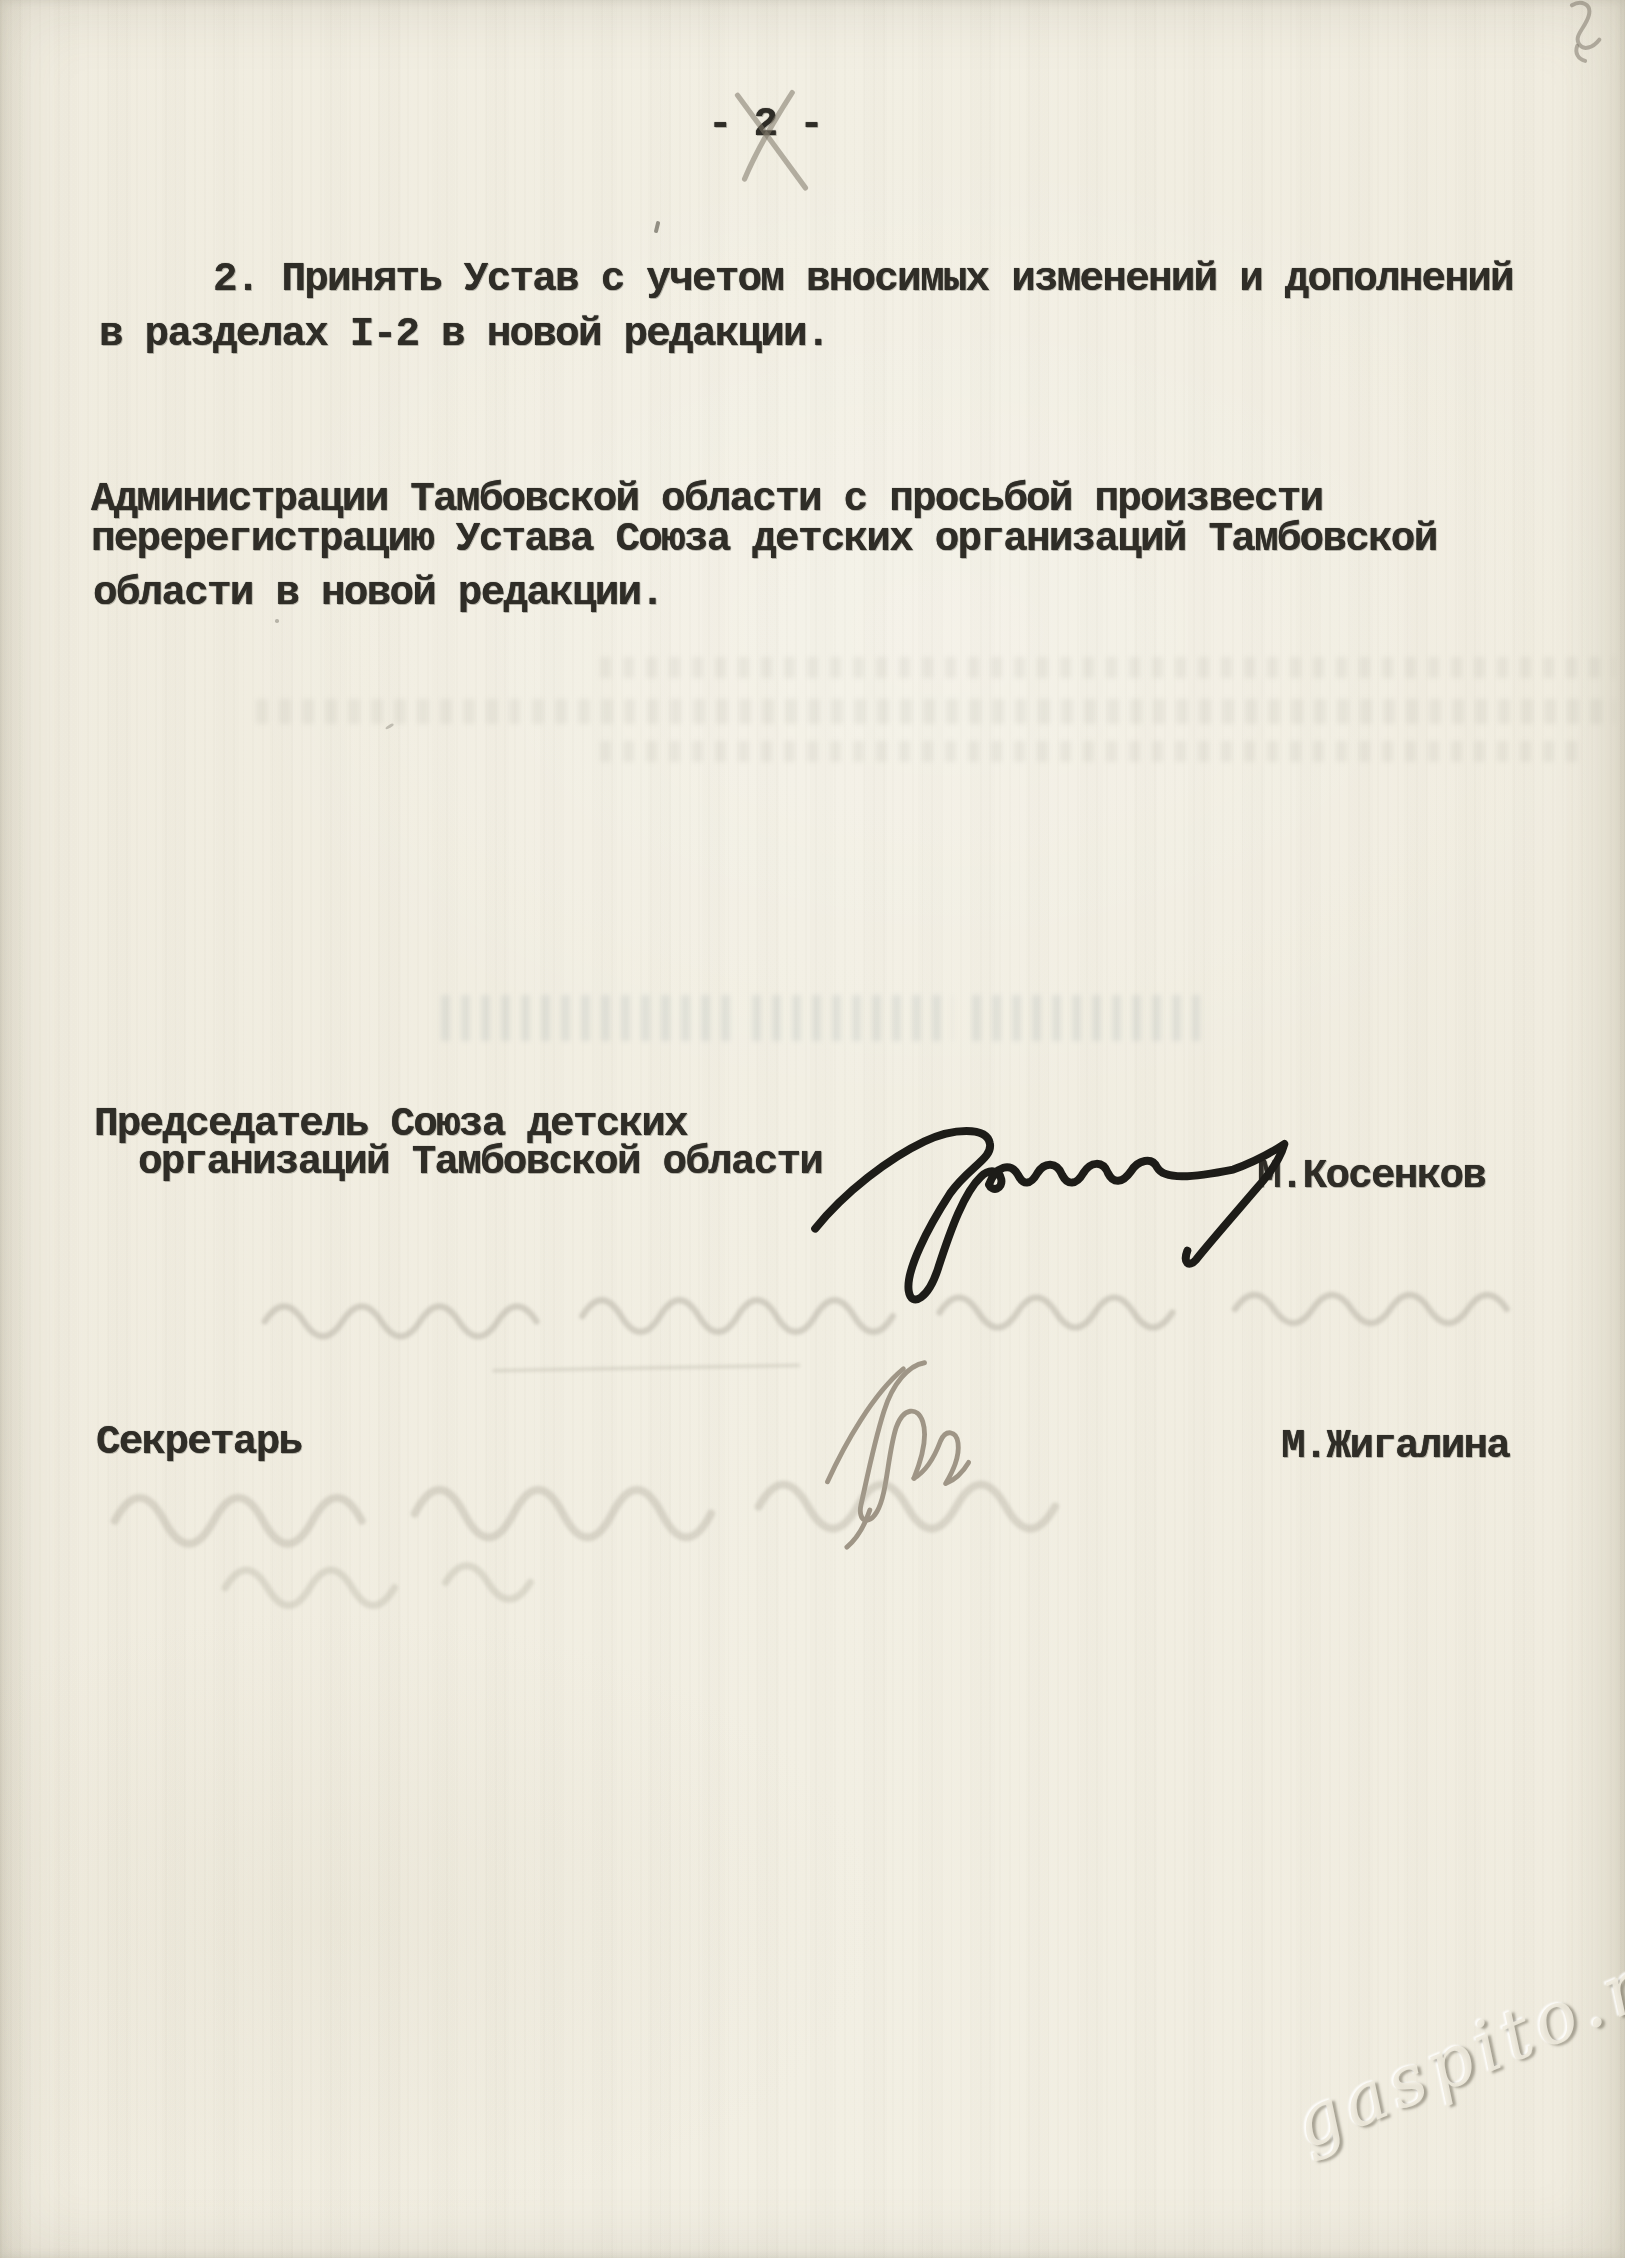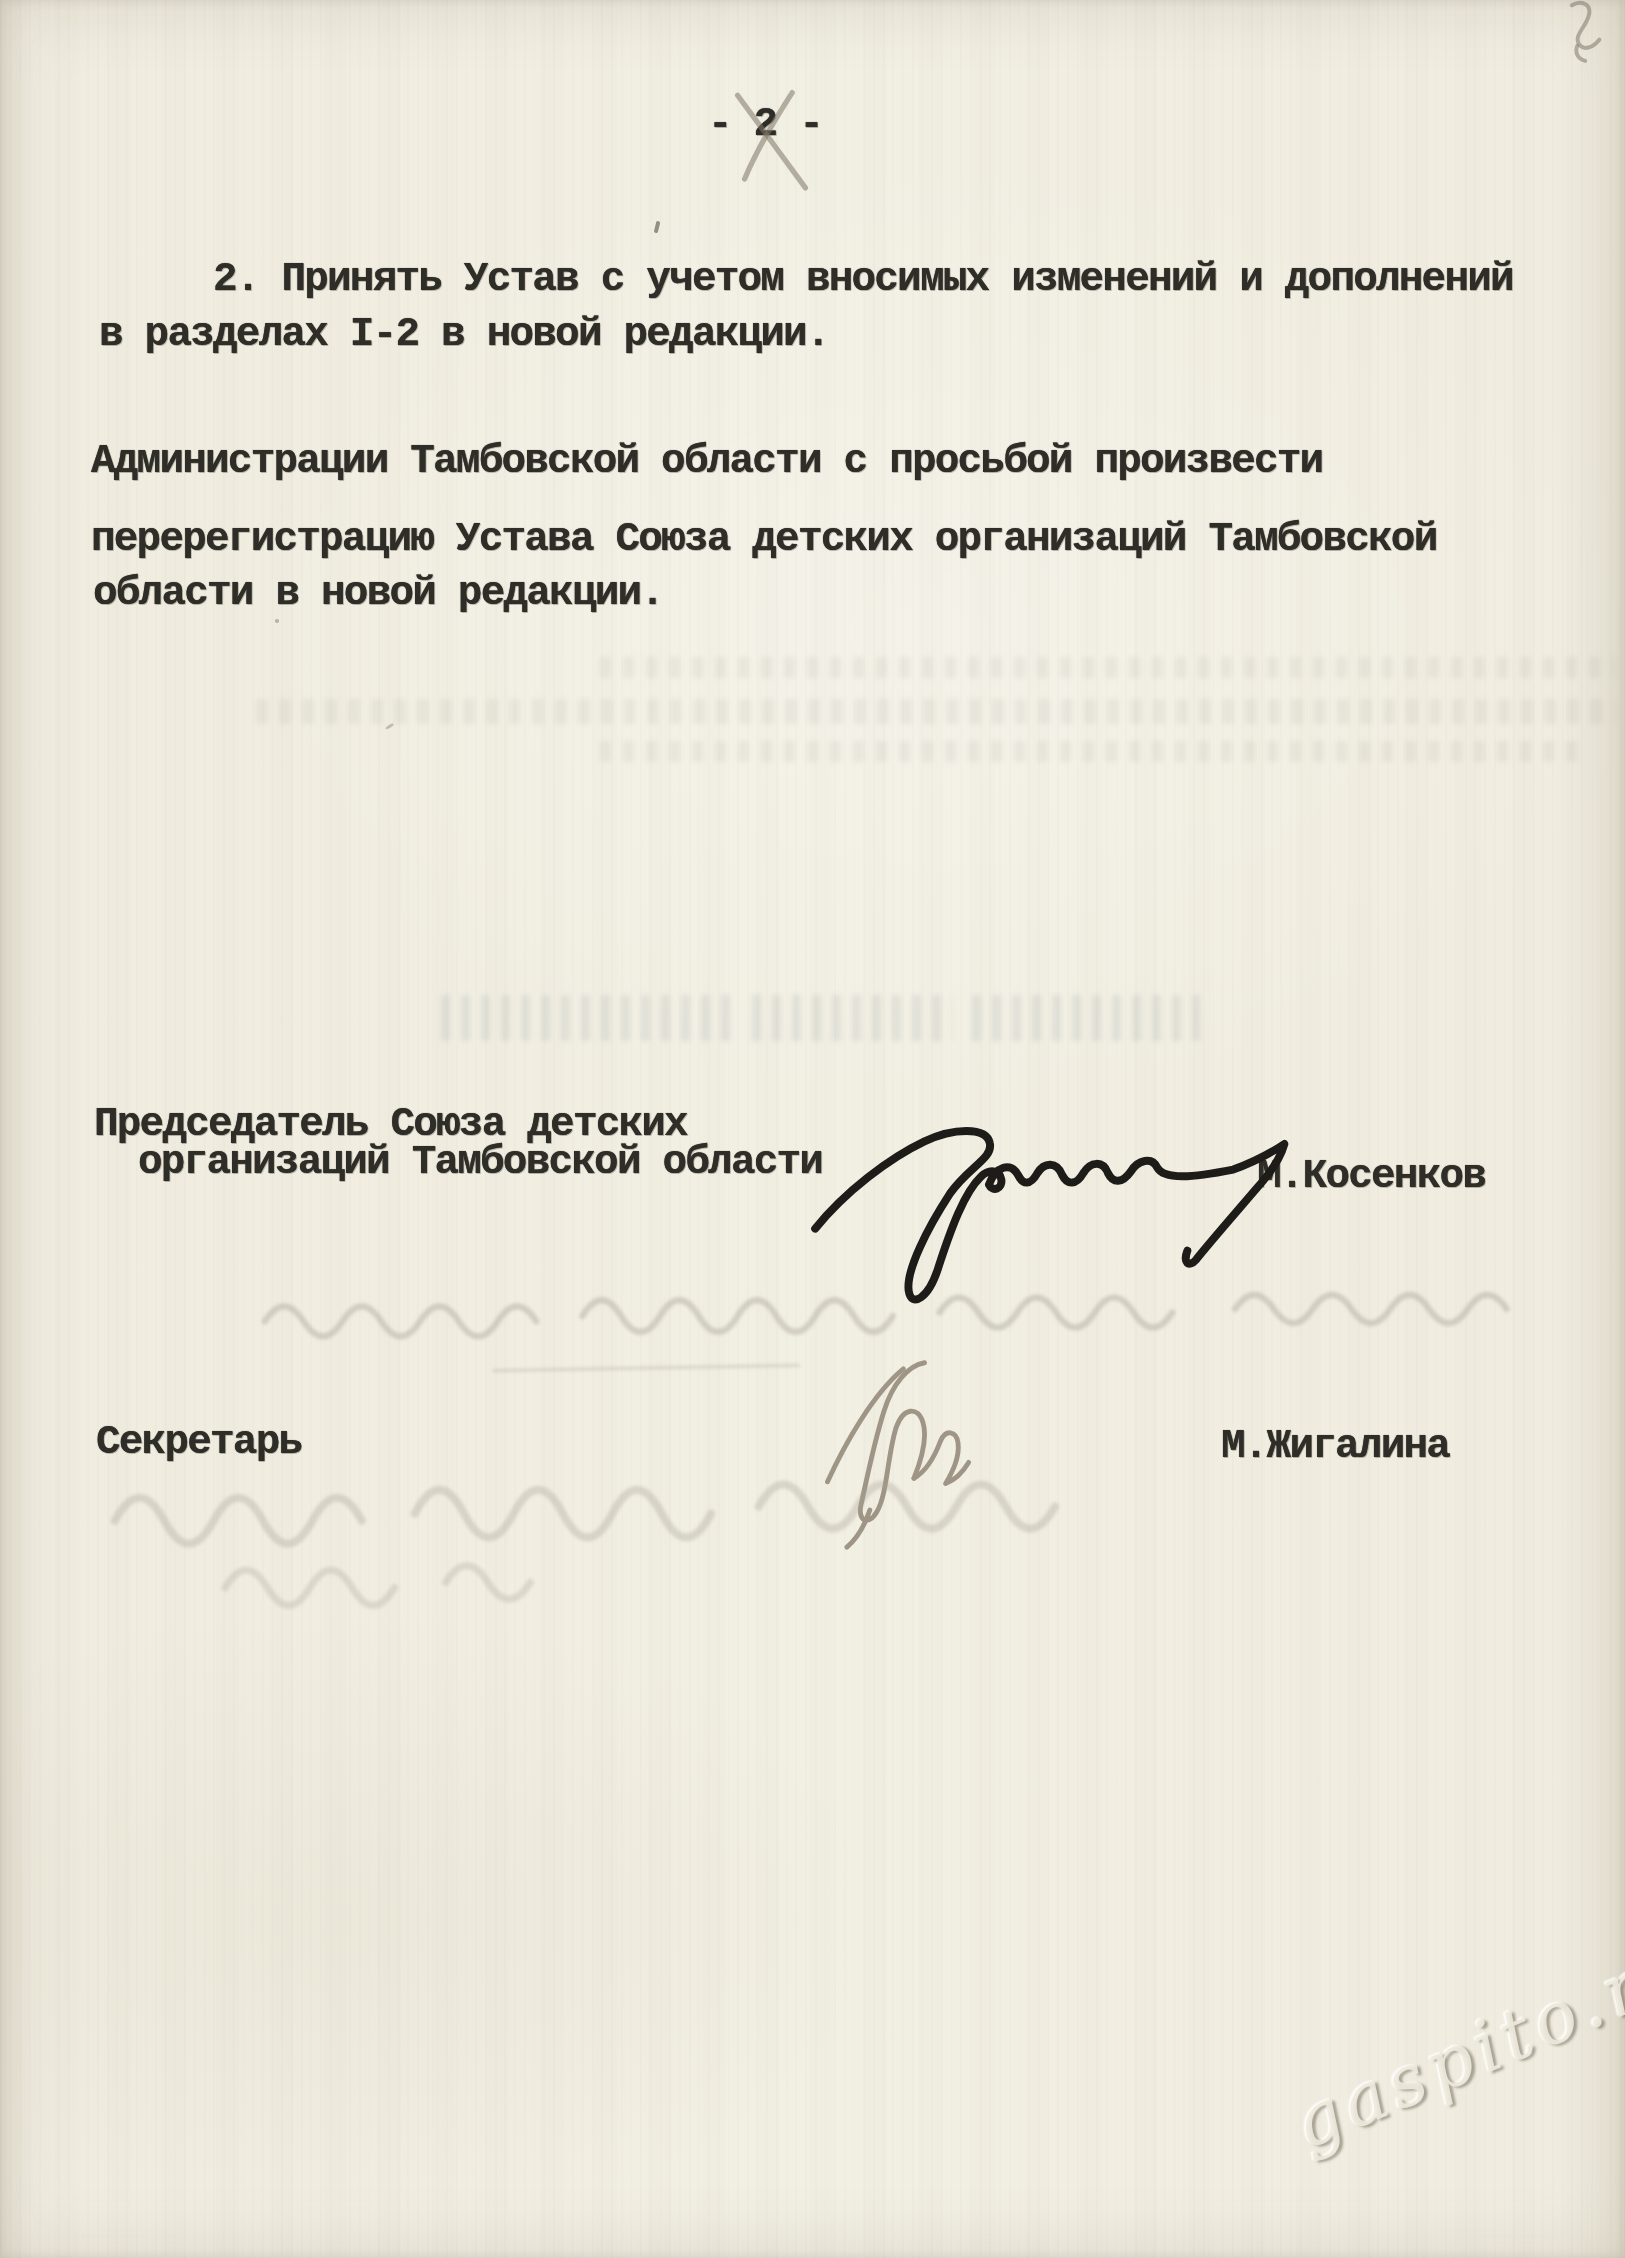--- a/index.html
+++ b/index.html
@@ -41,28 +41,28 @@
 </head>
 <body>
 
 <div class="page">
 
   <div class="texture"></div>
 
   <div class="t" style="left:708px;top:104px;">- 2 -</div>
   <div class="t" style="left:213px;top:259px;">2. Принять Устав с учетом вносимых изменений и дополнений</div>
   <div class="t" style="left:99px;top:314px;">в разделах I-2 в новой редакции.</div>
-  <div class="t" style="left:91px;top:441px;">Администрации Тамбовской области с просьбой произвести</div>
+  <div class="t" style="left:91px;top:479px;">Администрации Тамбовской области с просьбой произвести</div>
   <div class="t" style="left:91px;top:519px;">перерегистрацию Устава Союза детских организаций Тамбовской</div>
   <div class="t" style="left:93px;top:573px;">области в новой редакции.</div>
   <div class="t" style="left:94px;top:1104px;">Председатель Союза детских</div>
   <div class="t" style="left:94px;top:1142px;margin-left:44px;">организаций Тамбовской области</div>
   <div class="t" style="left:1257px;top:1156px;">М.Косенков</div>
   <div class="t" style="left:96px;top:1422px;">Секретарь</div>
-  <div class="t" style="left:1221px;top:1426px;">М.Жигалина</div>
+  <div class="t" style="left:1281px;top:1426px;">М.Жигалина</div>
 
   <div class="bleedrow" style="left:600px;top:657px;width:1015px;height:21px;"></div>
   <div class="bleedrow" style="left:256px;top:699px;width:1359px;height:25px;"></div>
   <div class="bleedrow" style="left:600px;top:741px;width:979px;height:21px;"></div>
 
   <div class="bleedhead" style="left:441px;top:995px;width:291px;height:46px;"></div>
   <div class="bleedhead" style="left:752px;top:995px;width:201px;height:46px;"></div>
   <div class="bleedhead" style="left:972px;top:995px;width:228px;height:46px;"></div>
 
   <div class="speck" style="left:655px;top:221px;width:3.5px;height:12.4px;transform:rotate(14deg);border-radius:1.8px;"></div>

